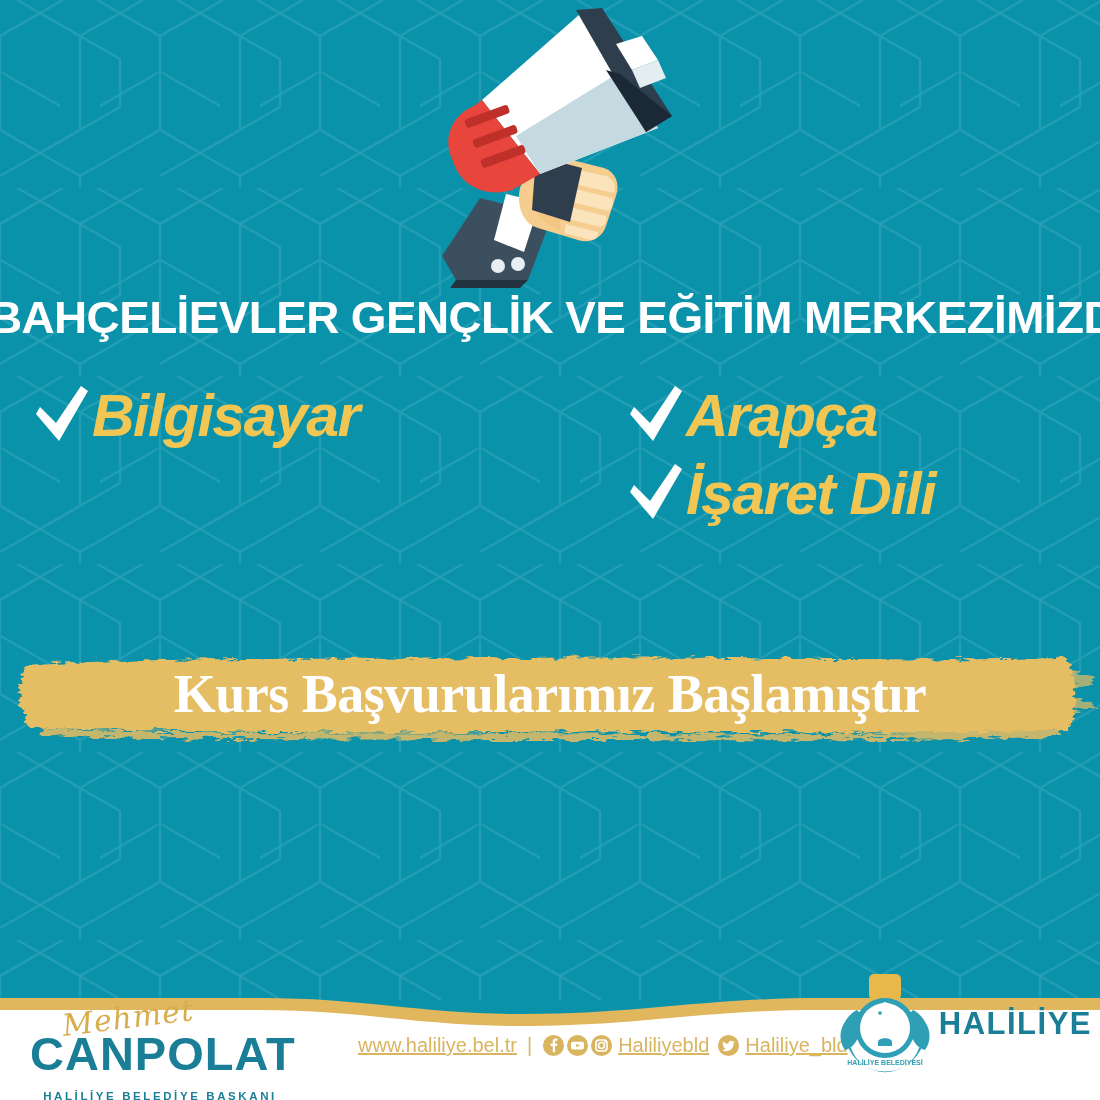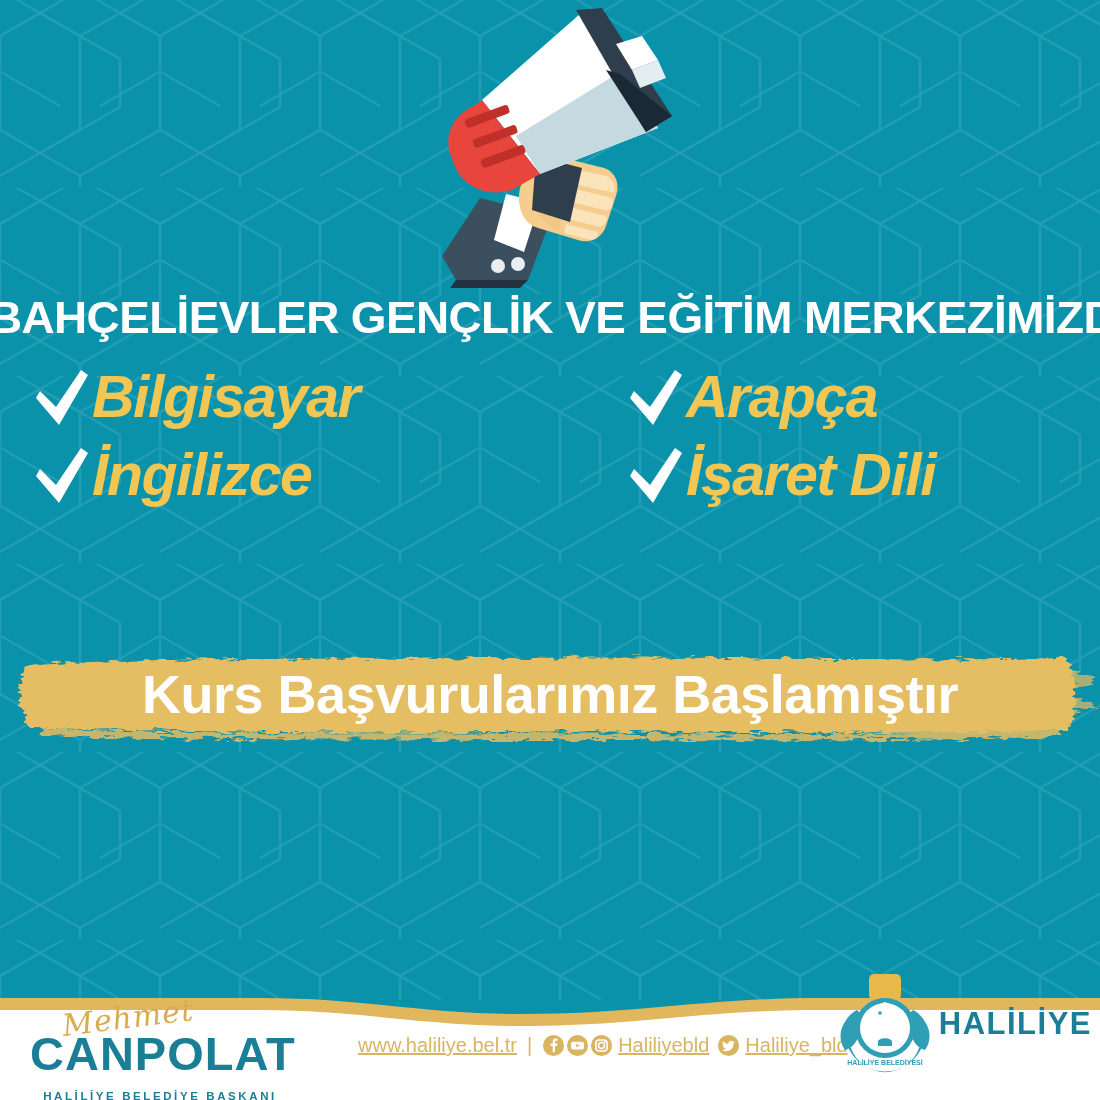--- a/index.html
+++ b/index.html
@@ -60,21 +60,21 @@
   }
   .course-col {
     position: absolute;
     top: 0;
   }
   .course-col.left  { left: 34px;  }
   .course-col.right { left: 628px; }
 
   .course-item {
     display: flex;
-    align-items: flex-start;
+    align-items: flex-end;
     height: 78px;
   }
   .check-icon {
     width: 56px;
     height: 62px;
     flex: 0 0 56px;
     display: block;
   }
   .course-label {
     color: #f2c653;
@@ -87,20 +87,21 @@
     white-space: nowrap;
   }
 
   
   .banner {
     position: absolute;
     left: 0;
     top: 636px;
     width: 992px;
     height: 120px;
+    font-family: Liberation Serif, serif;
   }
   .banner svg { display: block; }
   .banner-text {
     position: absolute;
     left: 0;
     top: 27px;
     width: 1100px;
     text-align: center;
     color: #ffffff;
     font-size: 54px;
@@ -277,26 +278,20 @@
 
   <div class="courses">
 
     <div class="course-col left">
       <div class="course-item">
         <svg class="check-icon" viewBox="0 0 56 62" xmlns="http://www.w3.org/2000/svg">
           <path d="M2 30 L6 23 L22 39 L47 2 L54 7 L25 57 Z" fill="#ffffff"></path>
         </svg>
         <span class="course-label">Bilgisayar</span>
       </div>
-      <div class="course-item">
-        <svg class="check-icon" viewBox="0 0 56 62" xmlns="http://www.w3.org/2000/svg">
-          <path d="M2 30 L6 23 L22 39 L47 2 L54 7 L25 57 Z" fill="#ffffff"></path>
-        </svg>
-        <span class="course-label">İngilizce</span>
-      </div>
     </div>
 
     <div class="course-col right">
       <div class="course-item">
         <svg class="check-icon" viewBox="0 0 56 62" xmlns="http://www.w3.org/2000/svg">
           <path d="M2 30 L6 23 L22 39 L47 2 L54 7 L25 57 Z" fill="#ffffff"></path>
         </svg>
         <span class="course-label">Arapça</span>
       </div>
       <div class="course-item">

